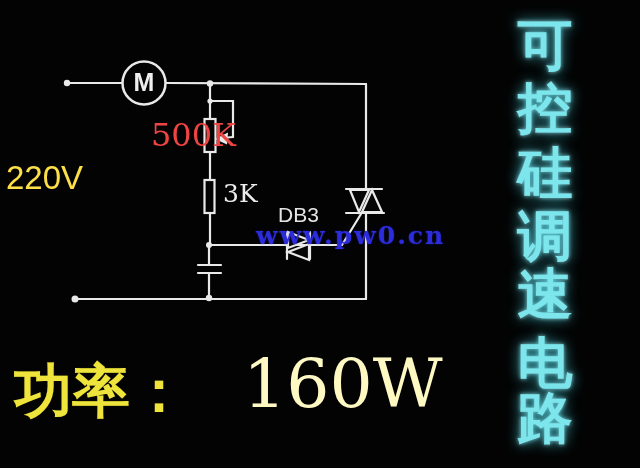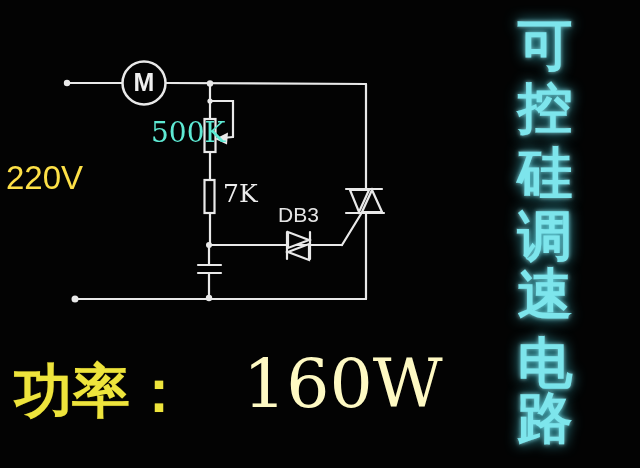--- a/index.html
+++ b/index.html
@@ -4,21 +4,21 @@
 <style>
   html,body{margin:0;padding:0;background:#000;}
   .stage{
     position:relative;width:640px;height:468px;background:#030303;
     overflow:hidden;font-family:"Liberation Sans",sans-serif;
   }
   .stage svg{position:absolute;left:0;top:0;}
   .lbl{position:absolute;color:#e6e6e6;white-space:nowrap;line-height:1;}
   .lbl-220v{left:6px;top:161px;font-size:33px;letter-spacing:0px;color:#fde047;}
   .lbl-motor{left:133px;top:70px;width:22px;text-align:center;font-weight:700;font-size:25px;color:#efefef;}
-  .lbl-500k{left:151px;top:119px;font-family:"DejaVu Serif",serif;font-size:28px;color:#5eead4;}
+  .lbl-500k{left:151px;top:119px;font-family:"DejaVu Serif",serif;font-size:32px;color:#ef4444;}
   .lbl-2k{left:223px;top:181px;font-family:"DejaVu Serif",serif;font-size:25px;color:#ececec;}
   .lbl-db3{left:278px;top:204px;font-size:21px;color:#e5e5e5;}
   .lbl-btb04{left:373px;top:162px;font-size:21px;color:#e9e9e9;}
   .lbl-cap{left:121px;top:261px;font-family:"DejaVu Serif",serif;font-size:18px;color:#e9e9e9;}
   .watermark{
     left:256px;top:223px;font-family:"DejaVu Serif",serif;font-weight:700;
     font-size:25px;letter-spacing:2px;color:#2c2cdc;
     text-shadow:0 0 2px rgba(40,40,200,.6);
   }
   .title-char{
@@ -93,23 +93,24 @@
       <circle cx="210" cy="101" r="2.6"></circle>
       <circle cx="209" cy="245" r="3.0"></circle>
       <circle cx="209" cy="298" r="3.2"></circle>
       <circle cx="75" cy="299" r="3.5"></circle>
     </g>
   </svg>
 
   <div class="lbl lbl-220v">220V</div>
   <div class="lbl lbl-motor">M</div>
   <div class="lbl lbl-500k">500K</div>
-  <div class="lbl lbl-2k">7K</div>
+  <div class="lbl lbl-2k">3K</div>
   <div class="lbl lbl-db3">DB3</div>
 
+  <div class="lbl watermark">www.pw0.cn</div>
 
   <div class="title-char" style="top:18px">可</div>
   <div class="title-char" style="top:81px">控</div>
   <div class="title-char" style="top:146px">硅</div>
   <div class="title-char" style="top:209px">调</div>
   <div class="title-char" style="top:267px">速</div>
   <div class="title-char" style="top:336px">电</div>
   <div class="title-char" style="top:391px">路</div>
 
   <div class="lbl power-label">功率：</div>

